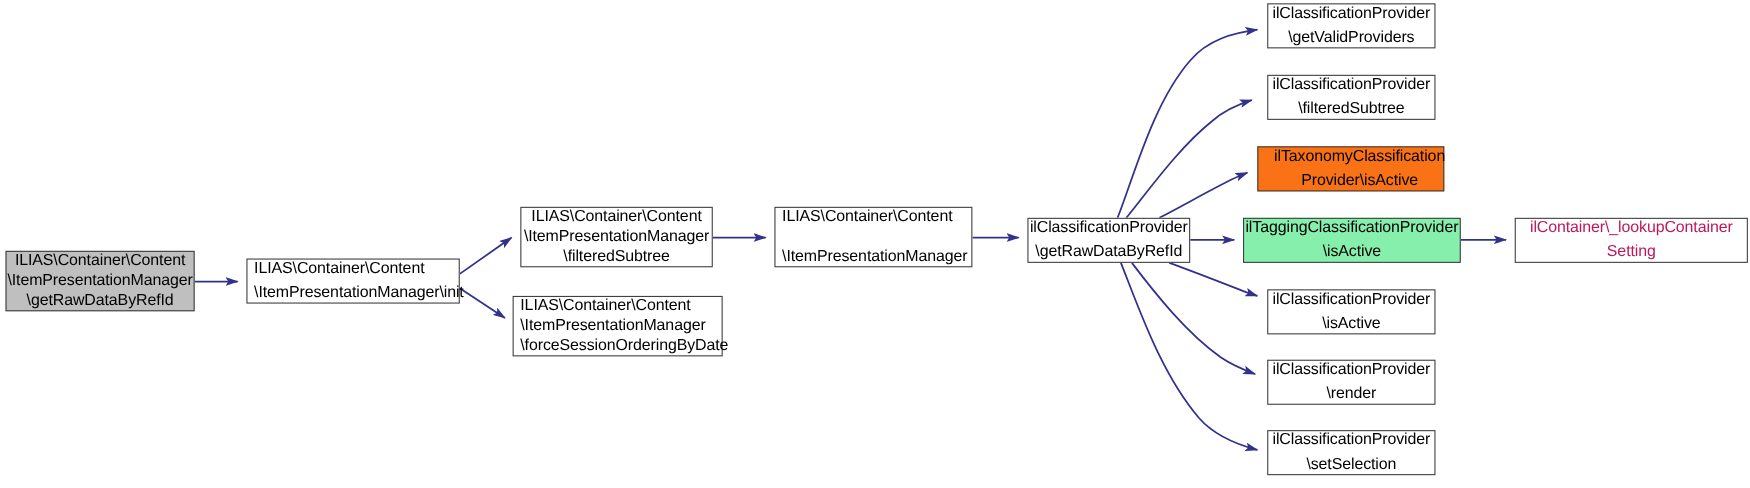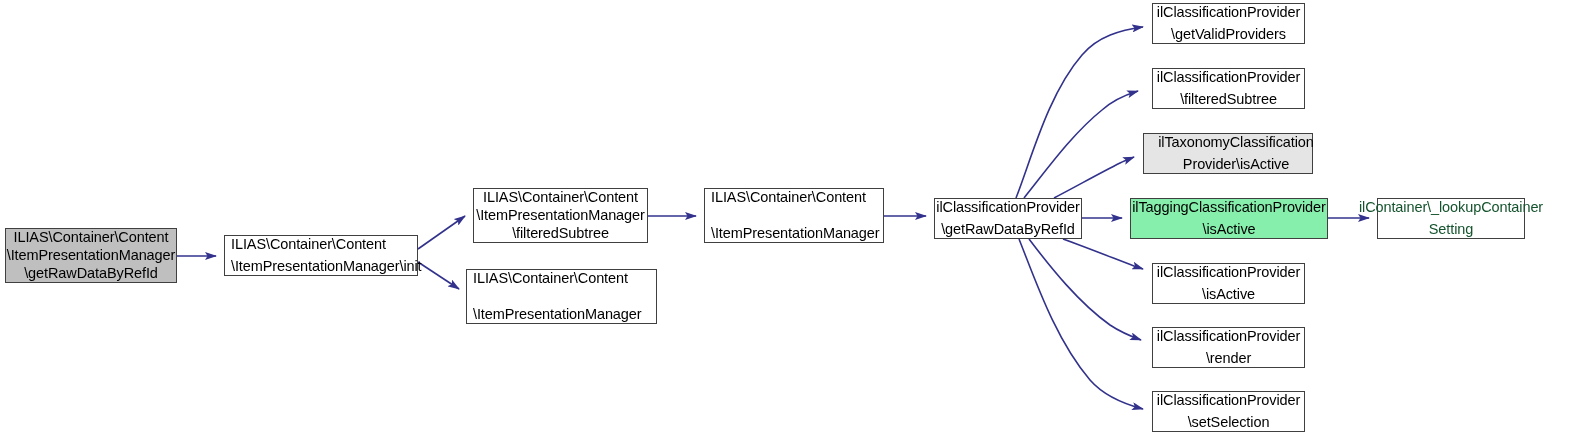--- a/index.html
+++ b/index.html
@@ -75,25 +75,25 @@
         <path d="M1063,239 C1088,248 1113,258 1134,266 1137,267 1140,268 1143,269" fill="none" stroke="#32328c" stroke-width="1.6" marker-end="url(#arrow)"></path>
         <path d="M1029,239 C1051,268 1079,303 1110,325 1119,331 1130,336 1141,340" fill="none" stroke="#32328c" stroke-width="1.6" marker-end="url(#arrow)"></path>
         <path d="M1019,239 C1035,279 1055,339 1090,380 1104,396 1124,404 1143,409" fill="none" stroke="#32328c" stroke-width="1.6" marker-end="url(#arrow)"></path>
         <path d="M1328,218 L1369,218" fill="none" stroke="#32328c" stroke-width="1.6" marker-end="url(#arrow)"></path>
       </g>
   </svg>
   <div id="nodes">
       <div class="node highlight" style="left: 5px; top: 228px; width: 172px; height: 55px; border-color: rgb(64, 64, 64); color: rgb(0, 0, 0); background: rgb(191, 191, 191);"><span class="ln">ILIAS\Container\Content</span><span class="ln">\ItemPresentationManager</span><span class="ln">\getRawDataByRefId</span></div>
       <div class="node align-left" style="left: 224px; top: 235px; width: 194px; height: 41px; border-color: rgb(64, 64, 64); color: rgb(0, 0, 0); background: rgb(255, 255, 255);"><span class="ln">ILIAS\Container\Content</span><span class="ln">\ItemPresentationManager\init</span></div>
       <div class="node" style="left: 473px; top: 188px; width: 175px; height: 55px; border-color: rgb(64, 64, 64); color: rgb(0, 0, 0); background: rgb(255, 255, 255);"><span class="ln">ILIAS\Container\Content</span><span class="ln">\ItemPresentationManager</span><span class="ln">\filteredSubtree</span></div>
-      <div class="node align-left" style="left: 466px; top: 269px; width: 191px; height: 55px; border-color: rgb(64, 64, 64); color: rgb(0, 0, 0); background: rgb(255, 255, 255);"><span class="ln">ILIAS\Container\Content</span><span class="ln">\ItemPresentationManager</span></div>
+      <div class="node align-left" style="left: 466px; top: 269px; width: 191px; height: 55px; border-color: rgb(64, 64, 64); color: rgb(0, 0, 0); background: rgb(255, 255, 255);"><span class="ln">ILIAS\Container\Content</span><span class="ln">\ItemPresentationManager</span><span class="ln">\forceSessionOrderingByDate</span></div>
       <div class="node align-left" style="left: 704px; top: 188px; width: 180px; height: 55px; border-color: rgb(64, 64, 64); color: rgb(0, 0, 0); background: rgb(255, 255, 255);"><span class="ln">ILIAS\Container\Content</span><span class="ln">\ItemPresentationManager</span></div>
       <div class="node" style="left: 934px; top: 198px; width: 148px; height: 41px; border-color: rgb(64, 64, 64); color: rgb(0, 0, 0); background: rgb(255, 255, 255);"><span class="ln">ilClassificationProvider</span><span class="ln">\getRawDataByRefId</span></div>
       <div class="node" style="left: 1152px; top: 3px; width: 153px; height: 41px; border-color: rgb(64, 64, 64); color: rgb(0, 0, 0); background: rgb(255, 255, 255);"><span class="ln">ilClassificationProvider</span><span class="ln">\getValidProviders</span></div>
       <div class="node" style="left: 1152px; top: 68px; width: 153px; height: 41px; border-color: rgb(64, 64, 64); color: rgb(0, 0, 0); background: rgb(255, 255, 255);"><span class="ln">ilClassificationProvider</span><span class="ln">\filteredSubtree</span></div>
-      <div class="node" style="left: 1143px; top: 133px; width: 170px; height: 41px; border-color: rgb(64, 64, 64); color: rgb(0, 0, 0); background: #e5e5e5; padding-left: 16px;"><span class="ln">ilTaxonomyClassification</span><span class="ln">Provider\isActive</span></div>
+      <div class="node" style="left: 1143px; top: 133px; width: 170px; height: 41px; border-color: rgb(64, 64, 64); color: rgb(0, 0, 0); background: #f97316; padding-left: 16px;"><span class="ln">ilTaxonomyClassification</span><span class="ln">Provider\isActive</span></div>
       <div class="node" style="left: 1130px; top: 198px; width: 198px; height: 41px; border-color: rgb(64, 64, 64); color: rgb(0, 0, 0); background: #86efac;"><span class="ln">ilTaggingClassificationProvider</span><span class="ln">\isActive</span></div>
       <div class="node" style="left: 1152px; top: 263px; width: 153px; height: 41px; border-color: rgb(64, 64, 64); color: rgb(0, 0, 0); background: rgb(255, 255, 255);"><span class="ln">ilClassificationProvider</span><span class="ln">\isActive</span></div>
       <div class="node" style="left: 1152px; top: 327px; width: 153px; height: 41px; border-color: rgb(64, 64, 64); color: rgb(0, 0, 0); background: rgb(255, 255, 255);"><span class="ln">ilClassificationProvider</span><span class="ln">\render</span></div>
       <div class="node" style="left: 1152px; top: 391px; width: 153px; height: 41px; border-color: rgb(64, 64, 64); color: rgb(0, 0, 0); background: rgb(255, 255, 255);"><span class="ln">ilClassificationProvider</span><span class="ln">\setSelection</span></div>
-      <div class="node" style="left: 1377px; top: 198px; width: 148px; height: 41px; border-color: rgb(64, 64, 64); color: #14532d; background: rgb(255, 255, 255);"><span class="ln">ilContainer\_lookupContainer</span><span class="ln">Setting</span></div>
+      <div class="node" style="left: 1377px; top: 198px; width: 212px; height: 41px; border-color: rgb(64, 64, 64); color: #be185d; background: rgb(255, 255, 255);"><span class="ln">ilContainer\_lookupContainer</span><span class="ln">Setting</span></div>
     </div>
 </div>
 
 </body></html>

